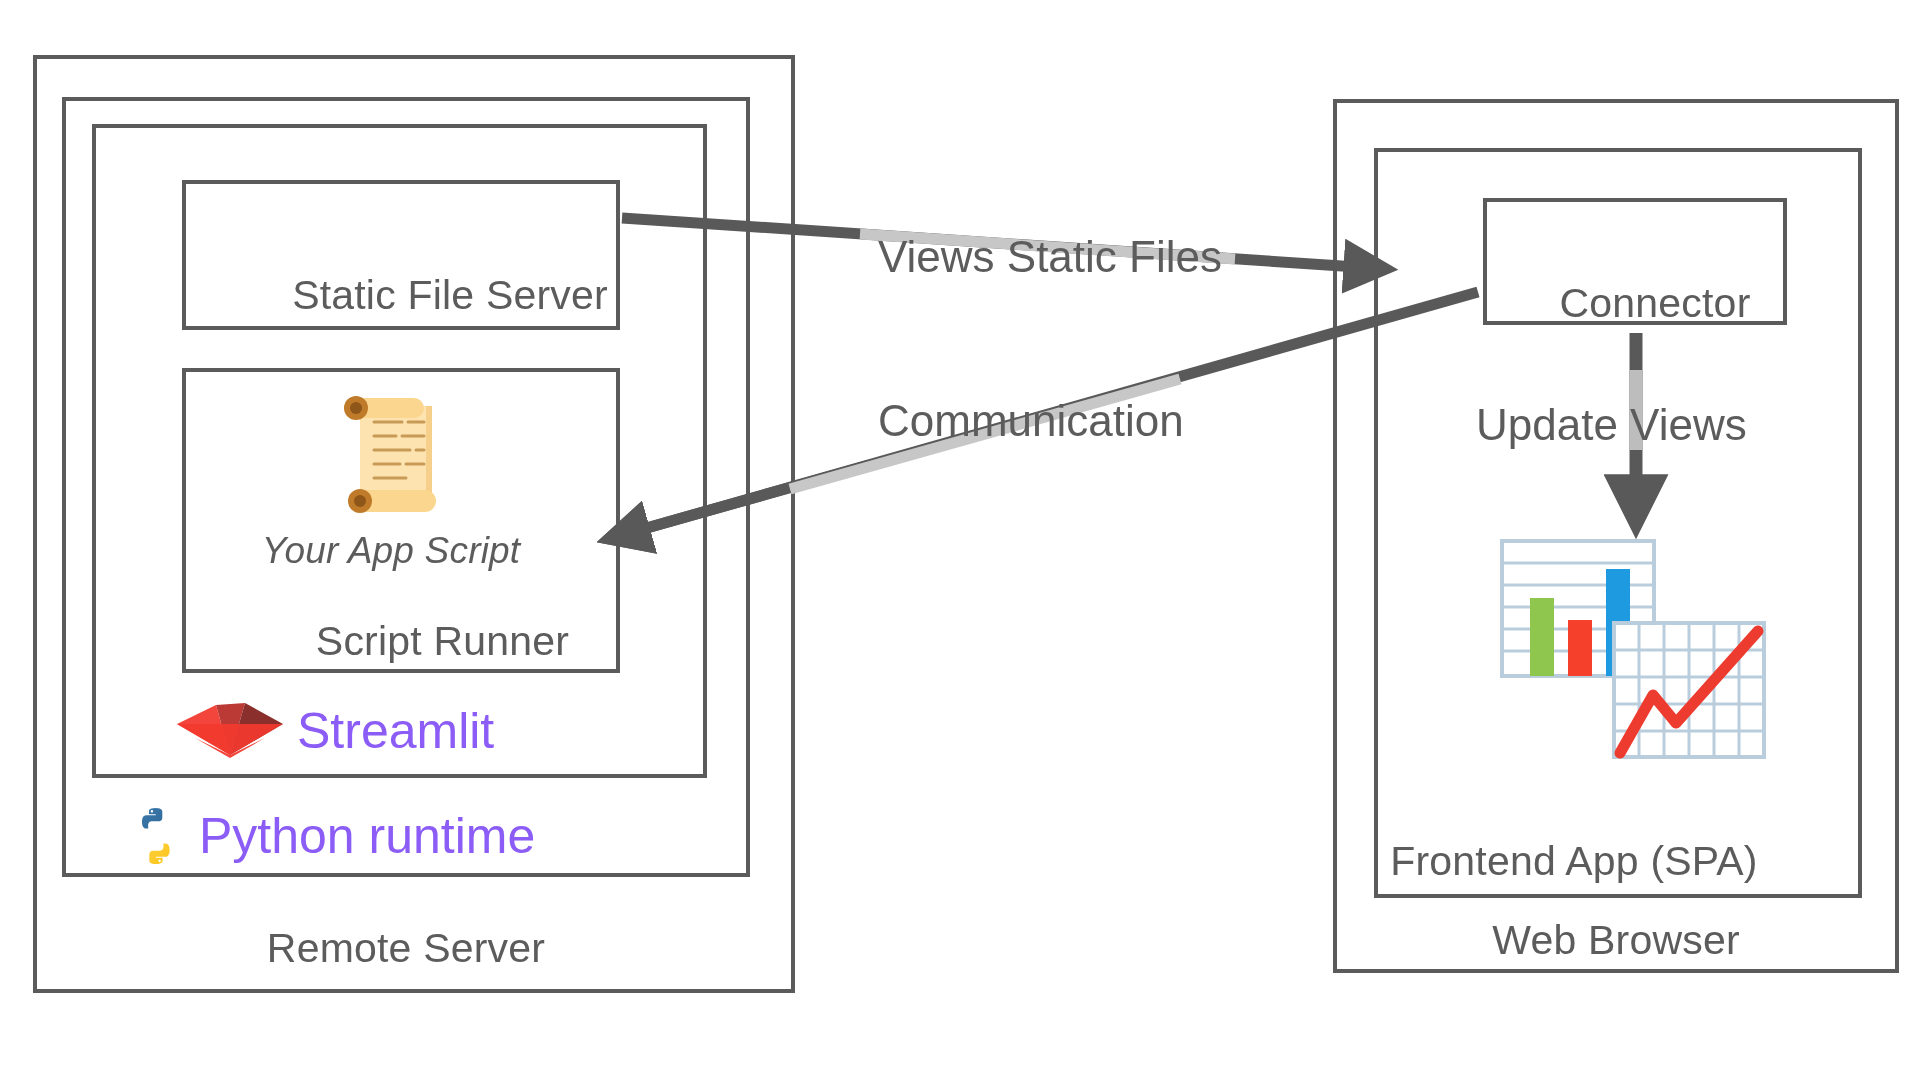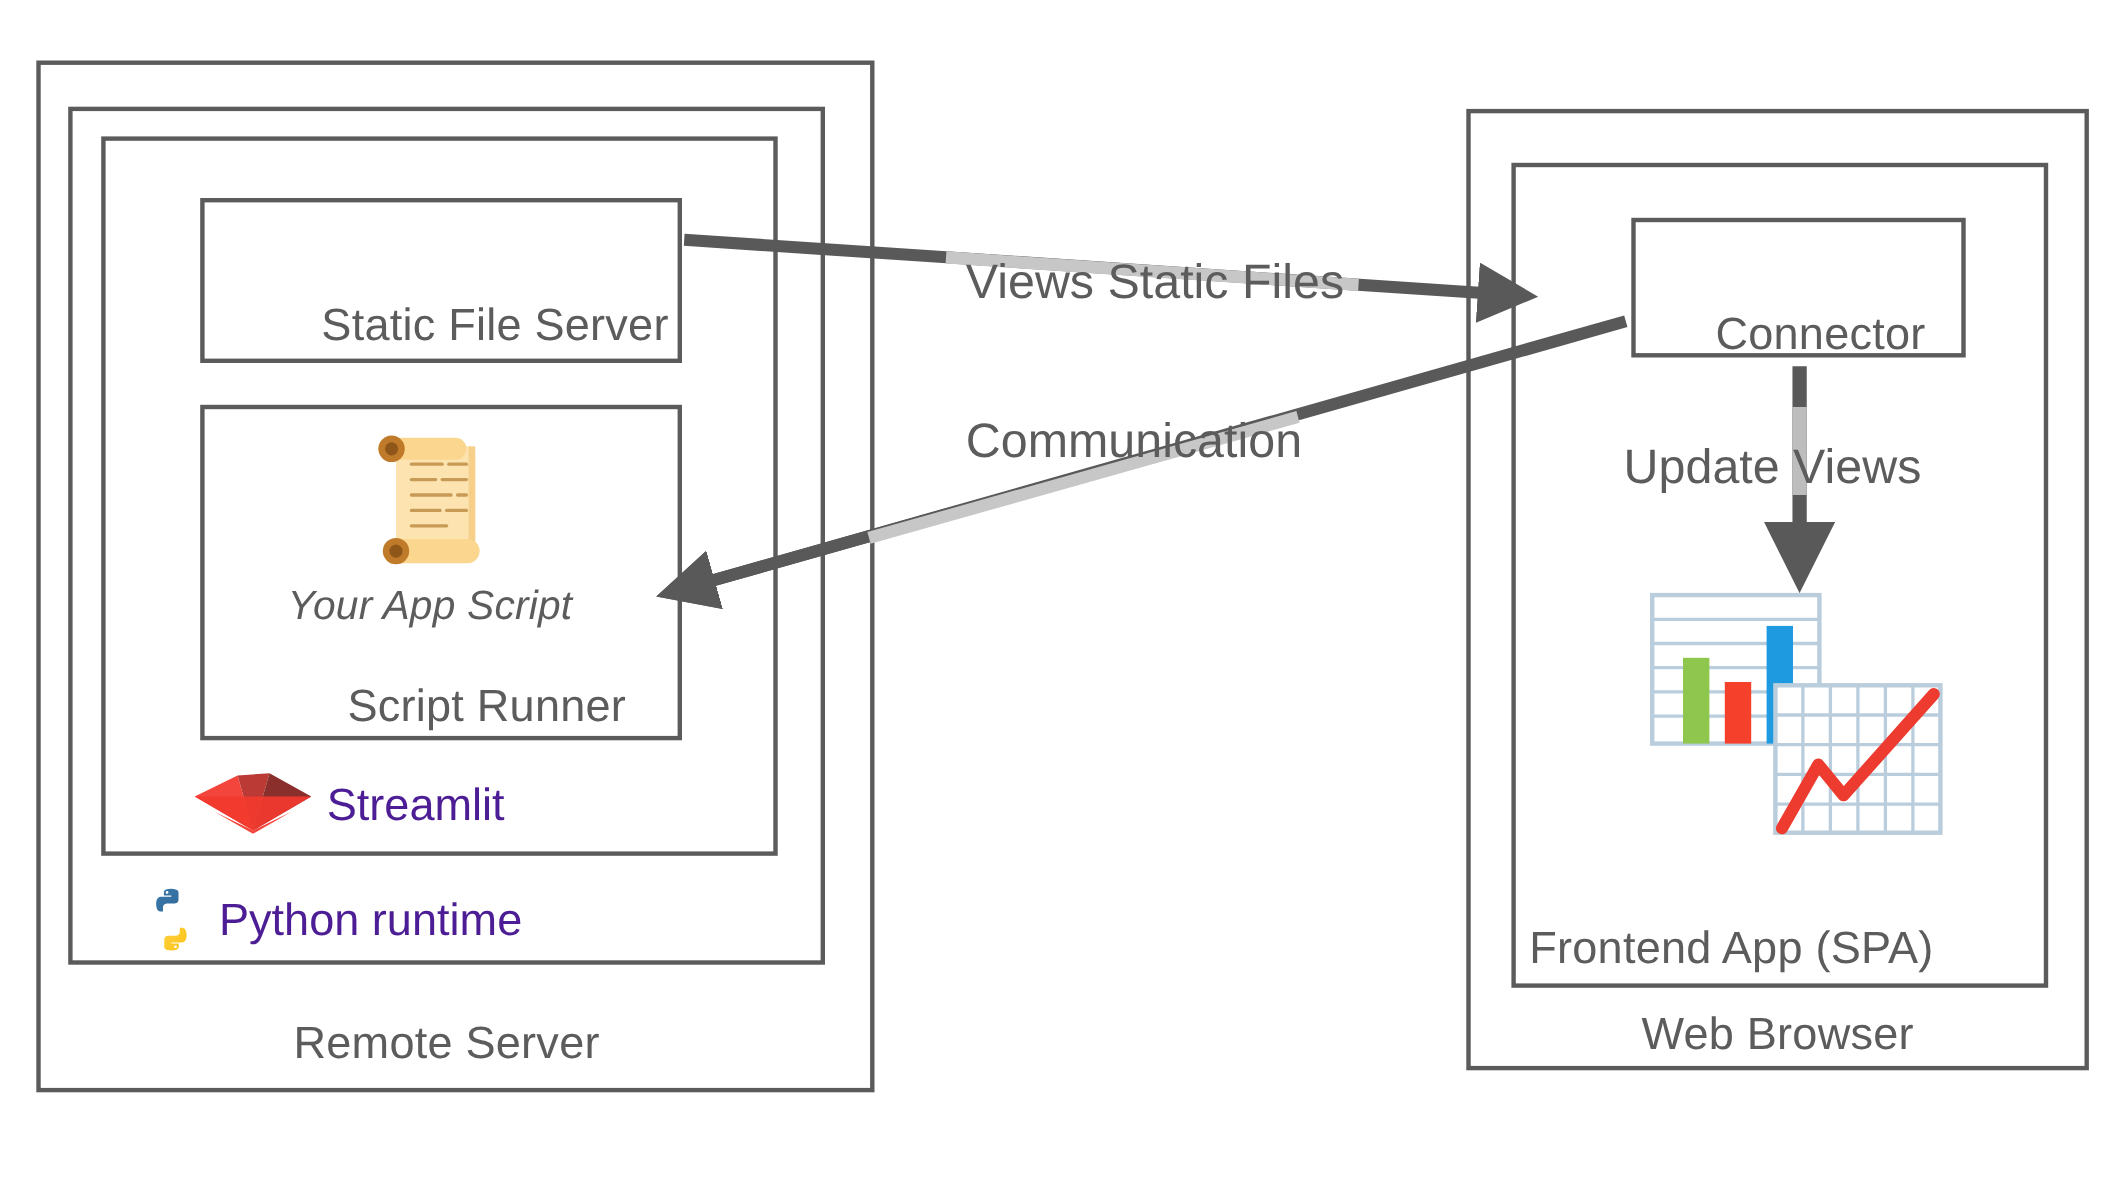--- a/index.html
+++ b/index.html
@@ -30,21 +30,21 @@
     letter-spacing: 0.2px;
     white-space: nowrap;
   }
   .italic-label { font-style: italic; font-size: 37px; }
   .icon-row {
     position: absolute;
     display: flex;
     align-items: center;
     gap: 12px;
   }
-  .icon-row .txt { font-size: 41px; color: #4c1d95; white-space: nowrap; }
+  .icon-row .txt { font-size: 50px; color: #8b5cf6; white-space: nowrap; }
   svg.overlay {
     position: absolute;
     left: 0; top: 0;
     width: 1920px; height: 1080px;
     pointer-events: none;
   }
   .arrow-label {
     position: absolute;
     font-size: 44px;
     color: #5c5c5c;
@@ -197,16 +197,16 @@
 
     <line x1="1478" y1="292" x2="622" y2="535" stroke="#595959" stroke-width="11" marker-end="url(#head)"></line>
     <line x1="870" y1="465" x2="622" y2="535" stroke="#595959" stroke-width="11" marker-end="url(#head)"></line>
     <line x1="1180" y1="379" x2="790" y2="489" stroke="#c7c7c7" stroke-width="11"></line>
 
     <line x1="1636" y1="333" x2="1636" y2="508" stroke="#595959" stroke-width="13" marker-end="url(#headBig)"></line>
     <line x1="1636" y1="370" x2="1636" y2="450" stroke="#bdbdbd" stroke-width="13"></line>
   </svg>
 
   <div class="arrow-label" style="left:878px; top:232px;">Views Static Files</div>
-  <div class="arrow-label" style="left:878px; top:376px;">Communication</div>
+  <div class="arrow-label" style="left:878px; top:396px;">Communication</div>
   <div class="arrow-label" style="left:1476px; top:400px;">Update Views</div>
 
 </div>
 
 </body></html>

